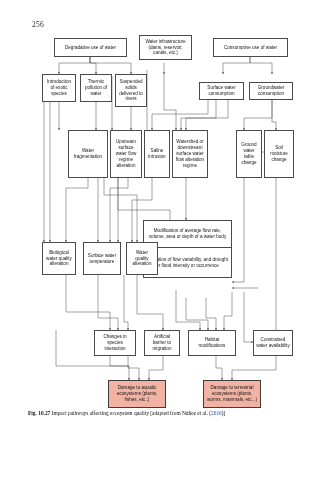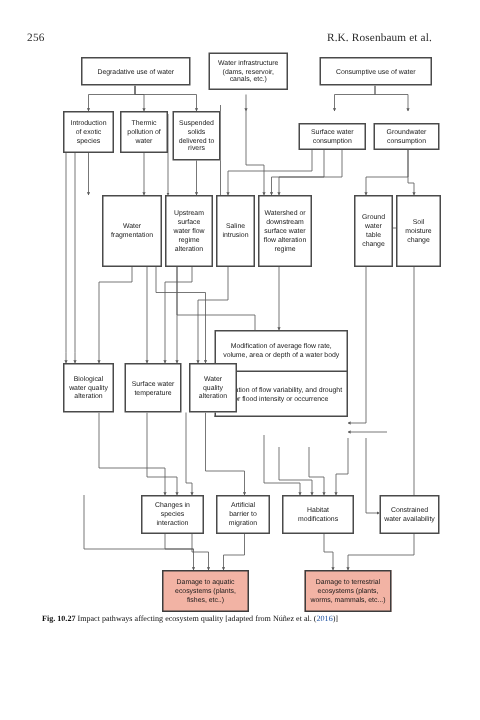--- a/index.html
+++ b/index.html
@@ -9,21 +9,21 @@
     font-family:"Liberation Serif", serif;
     color:#1a1a1a;
     overflow:hidden;
     position:relative;
   }
   .page{position:absolute;inset:0;}
 
   
   .runhead{position:absolute;top:20px;left:0;width:316px;height:12px;}
   .runhead .folio{
-    position:absolute;left:18px;top:0;
+    position:absolute;left:32px;top:0;
     font-size:7.5px;letter-spacing:.2px;color:#2b2b2b;
   }
   .runhead .authors{
     position:absolute;right:28px;top:0;
     font-size:7.5px;letter-spacing:.1px;color:#2b2b2b;
   }
 
   
   .figure{position:absolute;left:0;top:30px;width:316px;height:375px;}
   svg.wires{position:absolute;left:0;top:0;width:316px;height:375px;overflow:visible;}
@@ -54,21 +54,20 @@
   .caption .lab{font-weight:bold;}
   .caption .cite{color:#1a4fa0;}
 </style>
 </head>
 <body>
 
 <div class="page">
 
   <div class="runhead">
     <div class="folio">256</div>
-    <div class="authors">R.K. Rosenbaum et al.</div>
   </div>
 
   <div class="figure">
 
     <svg class="wires" viewBox="0 0 316 375">
       <defs>
         <marker id="ah" markerWidth="4" markerHeight="4" refX="3.2" refY="2" orient="auto">
           <path d="M0,0 L3.4,2 L0,4 z" fill="#5a5a5a"></path>
         </marker>
       </defs>

